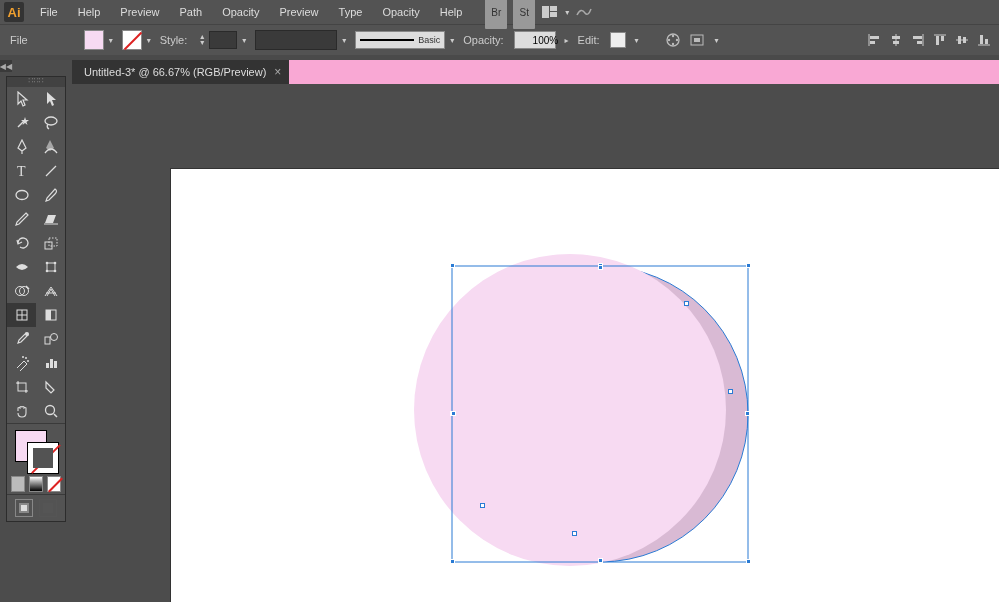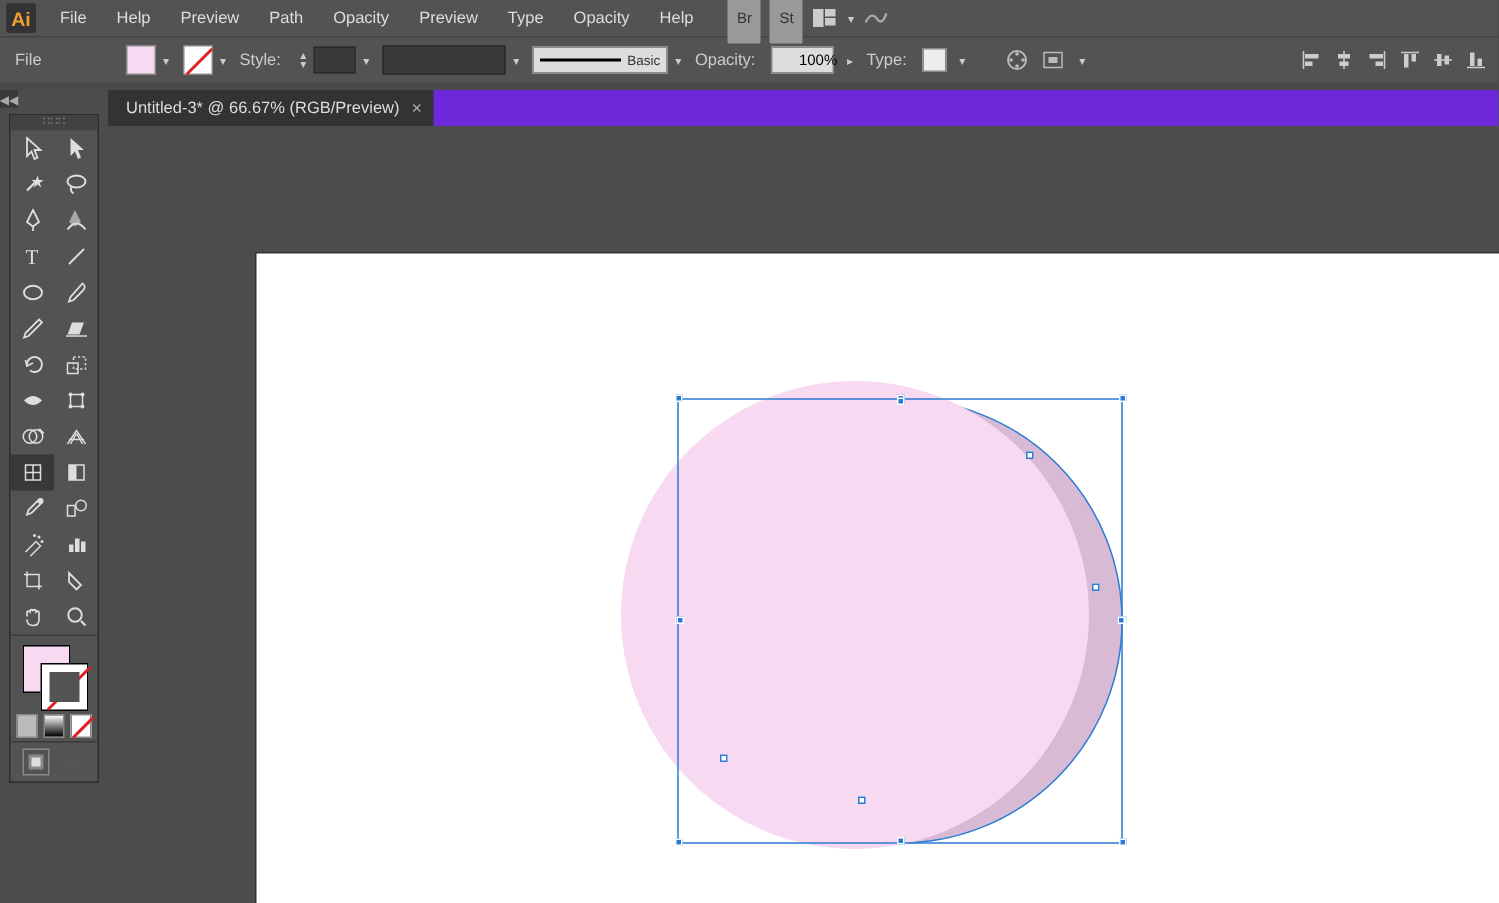--- a/index.html
+++ b/index.html
@@ -33,21 +33,21 @@
 .colorwell{width:58px;height:50px;position:relative}
 .cw-fill{position:absolute;top:6px;left:8px;width:30px;height:30px;background:#f7daf2;border:1px solid #000}
 .cw-stroke{position:absolute;top:18px;left:20px;width:30px;height:30px;background:#fff;border:1px solid #000}
 .cw-stroke::after{content:"";position:absolute;inset:5px;background:#535353}
 .cw-stroke .nos{position:absolute;left:-2px;top:50%;width:40px;height:2px;background:#d22;transform:rotate(-45deg);transform-origin:center}
 .mini-row{display:flex;height:16px;align-items:center;padding:2px 4px;gap:4px}
 .mini-sw{width:14px;height:14px;border:1px solid #888}
 .mode-row{display:flex;justify-content:center;gap:6px;padding:4px}
 .mode-btn{width:16px;height:16px;border:1px solid #888;display:flex;align-items:center;justify-content:center}
 .doc-area{position:absolute;left:72px;top:0;right:0;bottom:0;background:#4c4c4c}
-.tabbar{height:24px;background:#6d28d9;display:flex}
+.tabbar{height:24px;background:#f9a8d4;display:flex}
 .tab{height:24px;background:#333;display:flex;align-items:center;padding:0 8px 0 12px;color:#ddd;font-size:11px;gap:8px}
 .tab-close{color:#aaa;cursor:pointer;font-size:12px}
 .canvas-wrap{position:absolute;top:24px;left:0;right:0;bottom:0;background:#4c4c4c}
 .artboard{position:absolute;left:98px;top:84px;width:860px;height:450px;background:#fff;border:1px solid #333}
 .svg-ov{position:absolute;top:0;left:0}
 .sel-sq{position:absolute;width:5px;height:5px;background:#2a7bd4;border:1px solid #fff;box-sizing:border-box}
 </style>
 </head>
 <body>
 
@@ -106,21 +106,21 @@
   <div class="opt-seg">
     <div class="stroke-type">
         <span class="stroke-line"></span>
         <span>Basic</span>
       </div>
     <span class="dd-arrow">▾</span>
   </div>
   <div class="opt-label">Opacity:</div>
   <div class="opac-box">100%</div>
   <span class="dd-arrow">▸</span>
-  <div class="opt-label">Type:</div>
+  <div class="opt-label">Edit:</div>
   <div class="style-sw"></div>
   <span class="dd-arrow">▾</span>
   <div style="width:10px"></div>
   <div class="ric">
       <svg width="16" height="16">
         <circle cx="8" cy="8" r="6" fill="none" stroke="#bbb" stroke-width="1.3"></circle>
         <circle cx="8" cy="4" r="1.2" fill="#bbb"></circle>
         <circle cx="12" cy="8" r="1.2" fill="#bbb"></circle>
         <circle cx="8" cy="12" r="1.2" fill="#bbb"></circle>
         <circle cx="4" cy="8" r="1.2" fill="#bbb"></circle>

